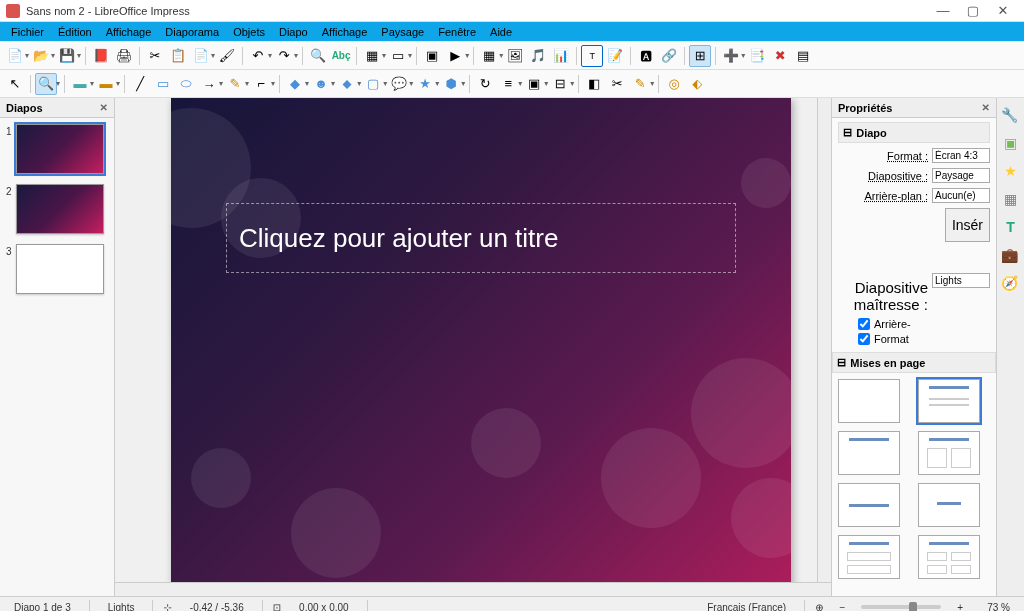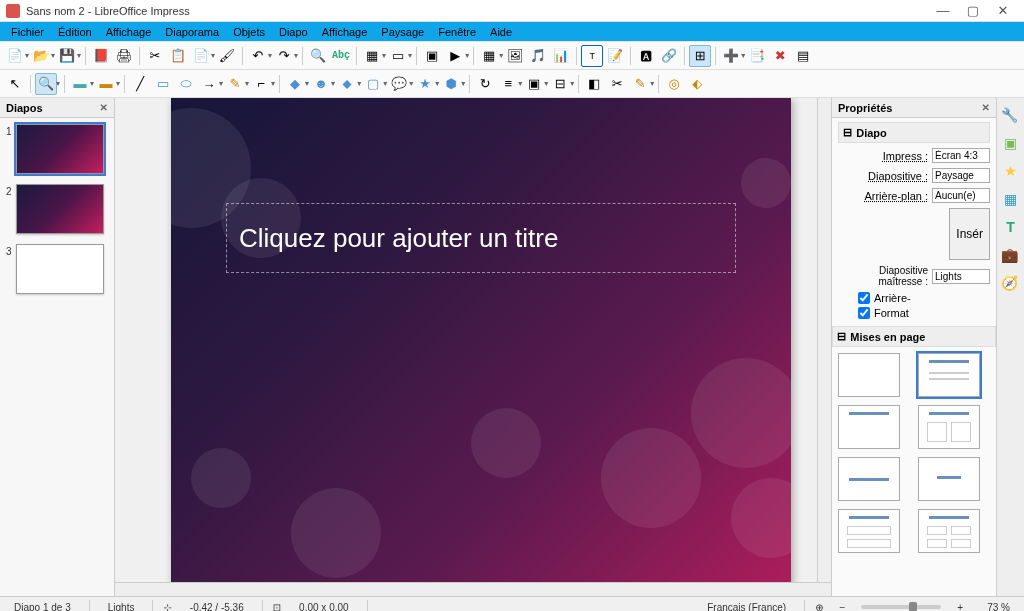--- a/index.html
+++ b/index.html
@@ -34,21 +34,21 @@
 .ph-text { left: 55px; top: 195px; width: 510px; height: 170px; font-size: 20px; justify-content: center; align-items: flex-start; padding-top: 60px; }
 .hscroll { position: absolute; bottom: 0; left: 0; right: 0; height: 14px; background: #eee; border-top: 1px solid #ccc; }
 .vscroll-mid { position: absolute; right: 0; top: 0; bottom: 14px; width: 14px; background: #eee; border-left: 1px solid #ccc; }
 .props-panel { width: 165px; background: #fafafa; border-left: 1px solid #ccc; display: flex; flex-direction: column; font-size: 11px; }
 .prop-section { padding: 4px 6px; }
 .prop-title { font-weight: bold; background: #eee; padding: 3px 4px; border: 1px solid #ddd; display: flex; align-items: center; gap: 4px; }
 .prop-row { display: flex; align-items: center; margin: 5px 0; gap: 4px; }
 .prop-row label { flex: 1; text-align: right; text-decoration: underline; text-decoration-style: dotted; }
 .prop-row label.nolabel { text-decoration: none; }
 .prop-row input, .prop-row select { width: 58px; font-size: 10px; padding: 1px 2px; border: 1px solid #aaa; }
-.prop-btn { padding: 18px 6px; font-size: 12px; border: 1px solid #aaa; background: #f0f0f0; cursor: pointer; margin-left: 30px; }
+.prop-btn { padding: 8px 6px; font-size: 14px; border: 1px solid #aaa; background: #f0f0f0; cursor: pointer; margin-left: 30px; }
 .prop-check { display: flex; align-items: center; gap: 4px; margin: 3px 0 3px 20px; }
 .layout-grid { display: grid; grid-template-columns: 1fr 1fr; gap: 8px; padding: 6px; overflow: auto; }
 .layout-cell { width: 62px; height: 44px; border: 1px solid #aaa; background: #fff; cursor: pointer; position: relative; }
 .layout-cell.selected { outline: 2px solid #3a7bd5; }
 .layout-cell .bar { position: absolute; background: #6a8fbf; height: 3px; }
 .sidebar-tabs { width: 28px; background: #eee; border-left: 1px solid #ccc; display: flex; flex-direction: column; align-items: center; padding-top: 6px; gap: 6px; }
 .side-tab { width: 22px; height: 22px; display: flex; align-items: center; justify-content: center; cursor: pointer; font-size: 14px; border-radius: 2px; }
 .statusbar { height: 21px; background: #f0f0f0; border-top: 1px solid #ccc; display: flex; align-items: center; font-size: 10px; color: #333; padding: 0 6px; gap: 10px; }
 .status-sep { width: 1px; height: 14px; background: #ccc; }
 .status-sec { padding: 0 8px; }
@@ -97,21 +97,21 @@
   <div class="tb-btn">📄</div>
     <span class="tb-dd">▾</span>
   <div class="tb-btn">🖌</div>
   <div class="tb-sep"></div>
   <div class="tb-btn">↶</div>
     <span class="tb-dd">▾</span>
   <div class="tb-btn">↷</div>
     <span class="tb-dd">▾</span>
   <div class="tb-sep"></div>
   <div class="tb-btn">🔍</div>
-  <div class="tb-btn" style="color:#2a7;font-weight:bold;font-size:10px;font-family:Liberation Mono, monospace;">Abç</div>
+  <div class="tb-btn" style="color:#2a7;font-weight:bold;font-size:10px;">Abç</div>
   <div class="tb-sep"></div>
   <div class="tb-btn">▦</div>
     <span class="tb-dd">▾</span>
   <div class="tb-btn">▭</div>
     <span class="tb-dd">▾</span>
   <div class="tb-sep"></div>
   <div class="tb-btn">▣</div>
   <div class="tb-btn">▶</div>
     <span class="tb-dd">▾</span>
   <div class="tb-sep"></div>
@@ -235,36 +235,36 @@
     <div class="panel-header">
       <span>Propriétés</span>
       <span class="close">✕</span>
     </div>
     <div class="prop-section">
       <div class="prop-title">
         <span>⊟</span>
         <span>Diapo</span>
       </div>
       <div class="prop-row">
-        <label>Impress :</label>
+        <label>Format :</label>
         <input value="Écran 4:3" style="">
       </div>
       <div class="prop-row">
         <label>Diapositive :</label>
         <input value="Paysage" style="">
       </div>
       <div class="prop-row">
         <label>Arrière-plan :</label>
         <input value="Aucun(e)" style="">
       </div>
       <div class="prop-row" style="justify-content:flex-end;">
         <button class="prop-btn">Insér</button>
       </div>
       <div class="prop-row">
-        <label class="nolabel" style="font-size:10px;">Diapositive maîtresse :</label>
+        <label class="nolabel" style="font-size:15px;margin-top:32px;">Diapositive maîtresse :</label>
         <input value="Lights" style="">
       </div>
       <div class="prop-check">
         <input type="checkbox" checked="" style="">
         <span>Arrière-</span>
       </div>
       <div class="prop-check">
         <input type="checkbox" checked="" style="">
         <span>Format</span>
       </div>

